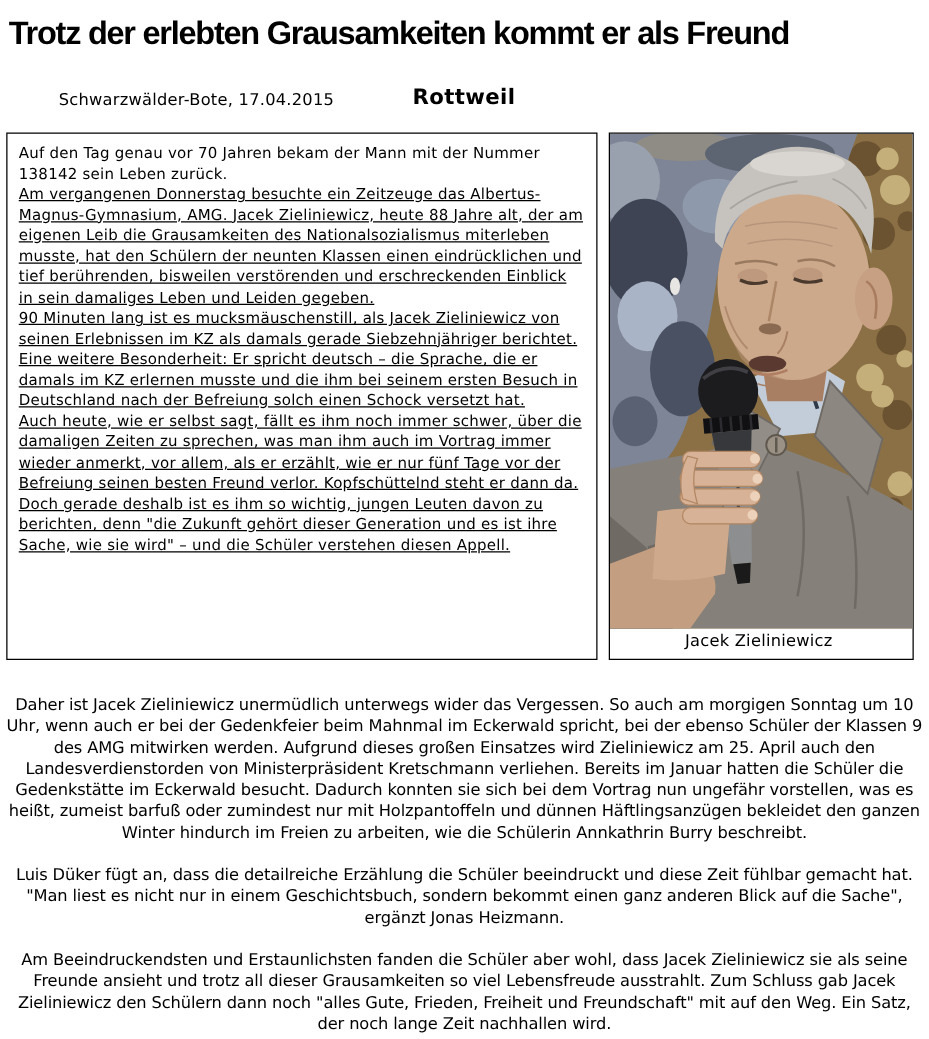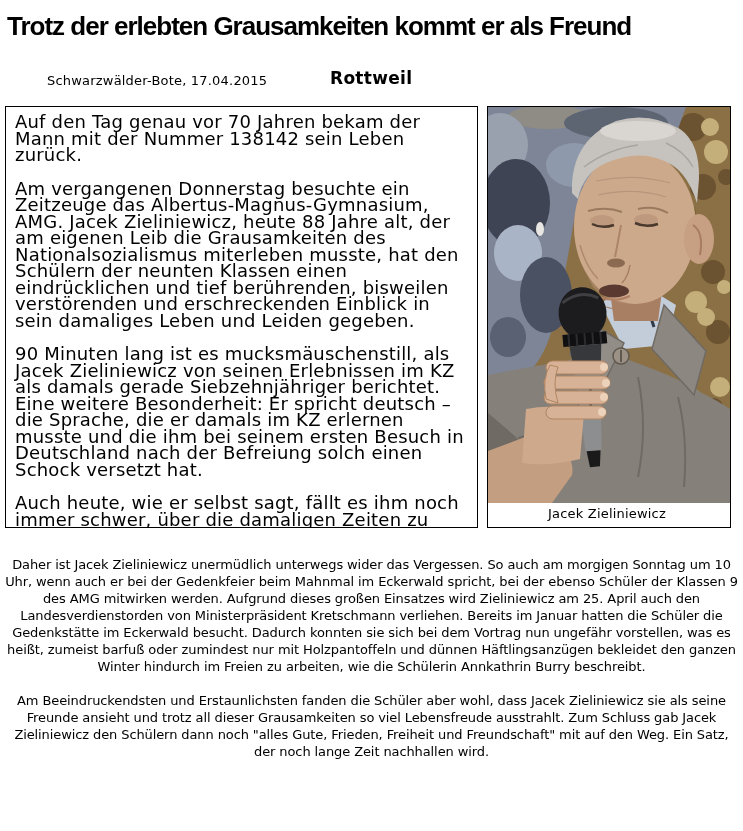--- a/index.html
+++ b/index.html
@@ -14,22 +14,22 @@
     font-size:26px;font-weight:bold;letter-spacing:-1px;line-height:30px;white-space:nowrap;
   }
   #byline-source{position:absolute;left:7px;top:73px;font-size:13px;letter-spacing:0.2px;margin-left:40px;}
   #byline-location{position:absolute;left:330px;top:68px;font-size:17px;font-weight:bold;letter-spacing:0.3px;}
   
   #lead-box{
     position:absolute;left:5px;top:106px;width:473px;height:422px;
     border:1px solid #000;box-sizing:border-box;
     padding:7px 9px;overflow:hidden;
   }
-  #lead-box p{margin:0;font-size:18px;line-height:16.5px;letter-spacing:0.2px;}
-  #lead-box p + p{margin-top:17px;}
+  #lead-box p{margin:0;font-size:12px;line-height:16.5px;letter-spacing:0.2px;}
+  #lead-box p + p{text-decoration:underline;}
   #photo-cell{
     position:absolute;left:487px;top:106px;width:244px;height:422px;
     border:1px solid #000;box-sizing:border-box;background:#fff;
   }
   #photo-frame{width:242px;height:396px;overflow:hidden;}
   #photo-frame svg{display:block;}
   #photo-caption{
     width:242px;height:24px;box-sizing:border-box;
     text-align:center;padding:3px 4px 0 0;font-size:13px;letter-spacing:0.2px;
   }
@@ -172,16 +172,17 @@
           <circle cx="114" cy="305" r="4" fill="#ecd2ba"></circle>
           <path d="M62,258 Q54,272 58,292 L70,296 Q64,276 70,260 Z" fill="#d8b296" stroke="#b08663" stroke-width="1"></path>
         </g>
       </svg>
     </div>
     <div id="photo-caption">Jacek Zieliniewicz</div>
   </div>
 
   <div id="body-section">
     <p>Daher ist Jacek Zieliniewicz unermüdlich unterwegs wider das Vergessen. So auch am morgigen Sonntag um 10 Uhr, wenn auch er bei der Gedenkfeier beim Mahnmal im Eckerwald spricht, bei der ebenso Schüler der Klassen 9 des AMG mitwirken werden. Aufgrund dieses großen Einsatzes wird Zieliniewicz am 25. April auch den Landesverdienstorden von Ministerpräsident Kretschmann verliehen. Bereits im Januar hatten die Schüler die Gedenkstätte im Eckerwald besucht. Dadurch konnten sie sich bei dem Vortrag nun ungefähr vorstellen, was es heißt, zumeist barfuß oder zumindest nur mit Holzpantoffeln und dünnen Häftlingsanzügen bekleidet den ganzen Winter hindurch im Freien zu arbeiten, wie die Schülerin Annkathrin Burry beschreibt.</p>
+    <p>Luis Düker fügt an, dass die detailreiche Erzählung die Schüler beeindruckt und diese Zeit fühlbar gemacht hat. "Man liest es nicht nur in einem Geschichtsbuch, sondern bekommt einen ganz anderen Blick auf die Sache", ergänzt Jonas Heizmann.</p>
     <p>Am Beeindruckendsten und Erstaunlichsten fanden die Schüler aber wohl, dass Jacek Zieliniewicz sie als seine Freunde ansieht und trotz all dieser Grausamkeiten so viel Lebensfreude ausstrahlt. Zum Schluss gab Jacek Zieliniewicz den Schülern dann noch "alles Gute, Frieden, Freiheit und Freundschaft" mit auf den Weg. Ein Satz, der noch lange Zeit nachhallen wird.</p>
   </div>
 
 </div>
 
 </body></html>

